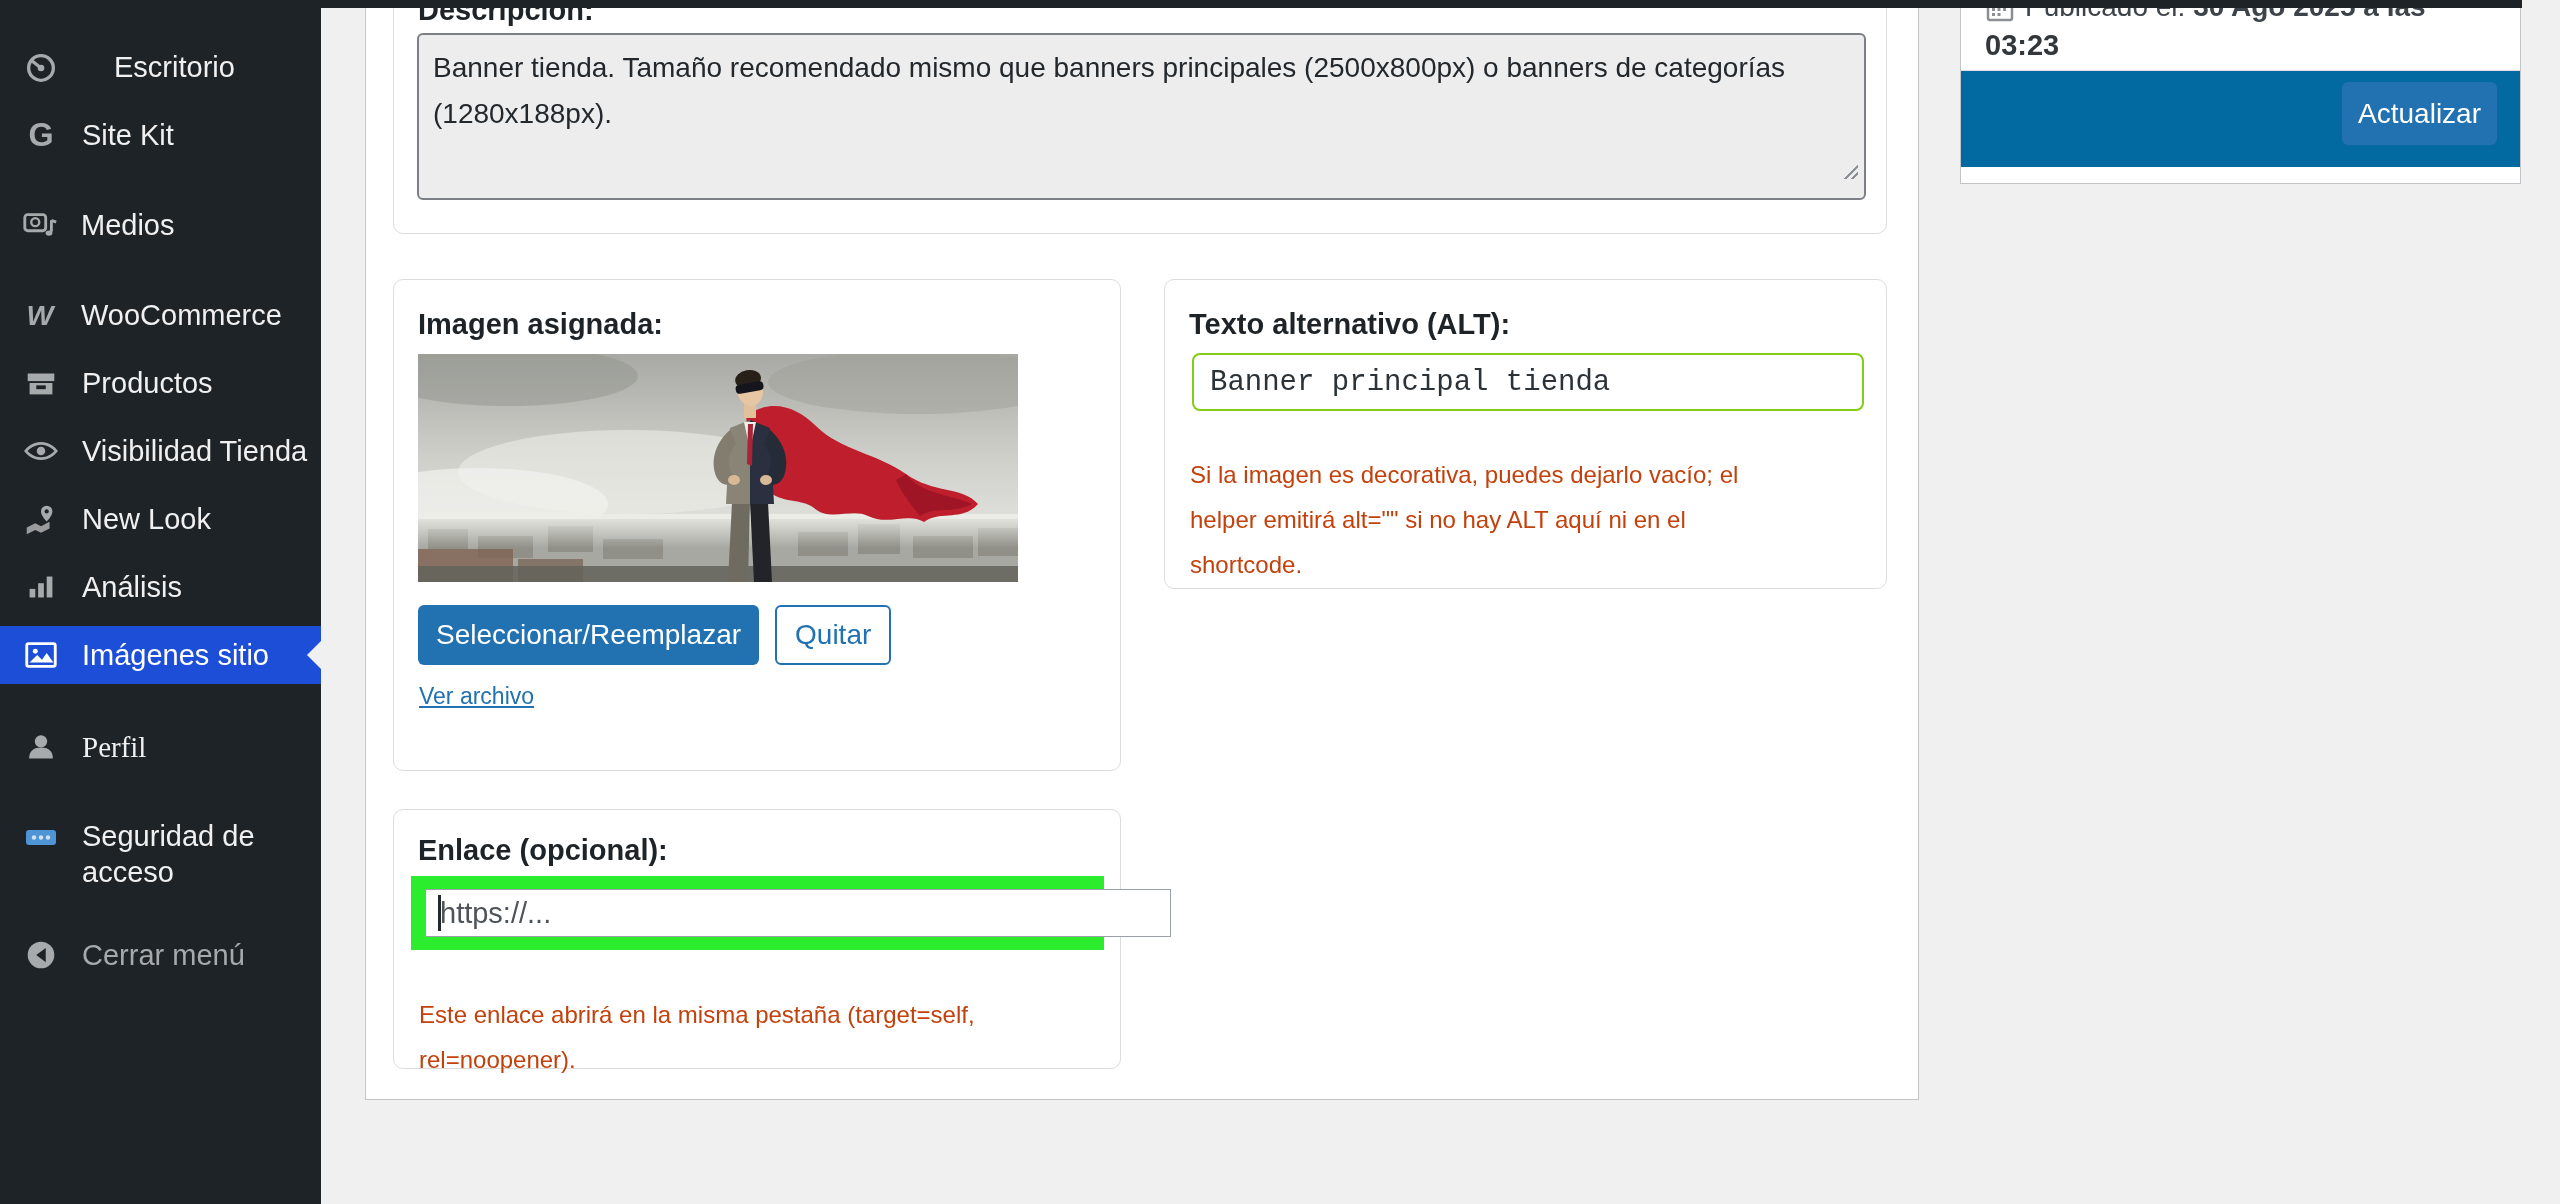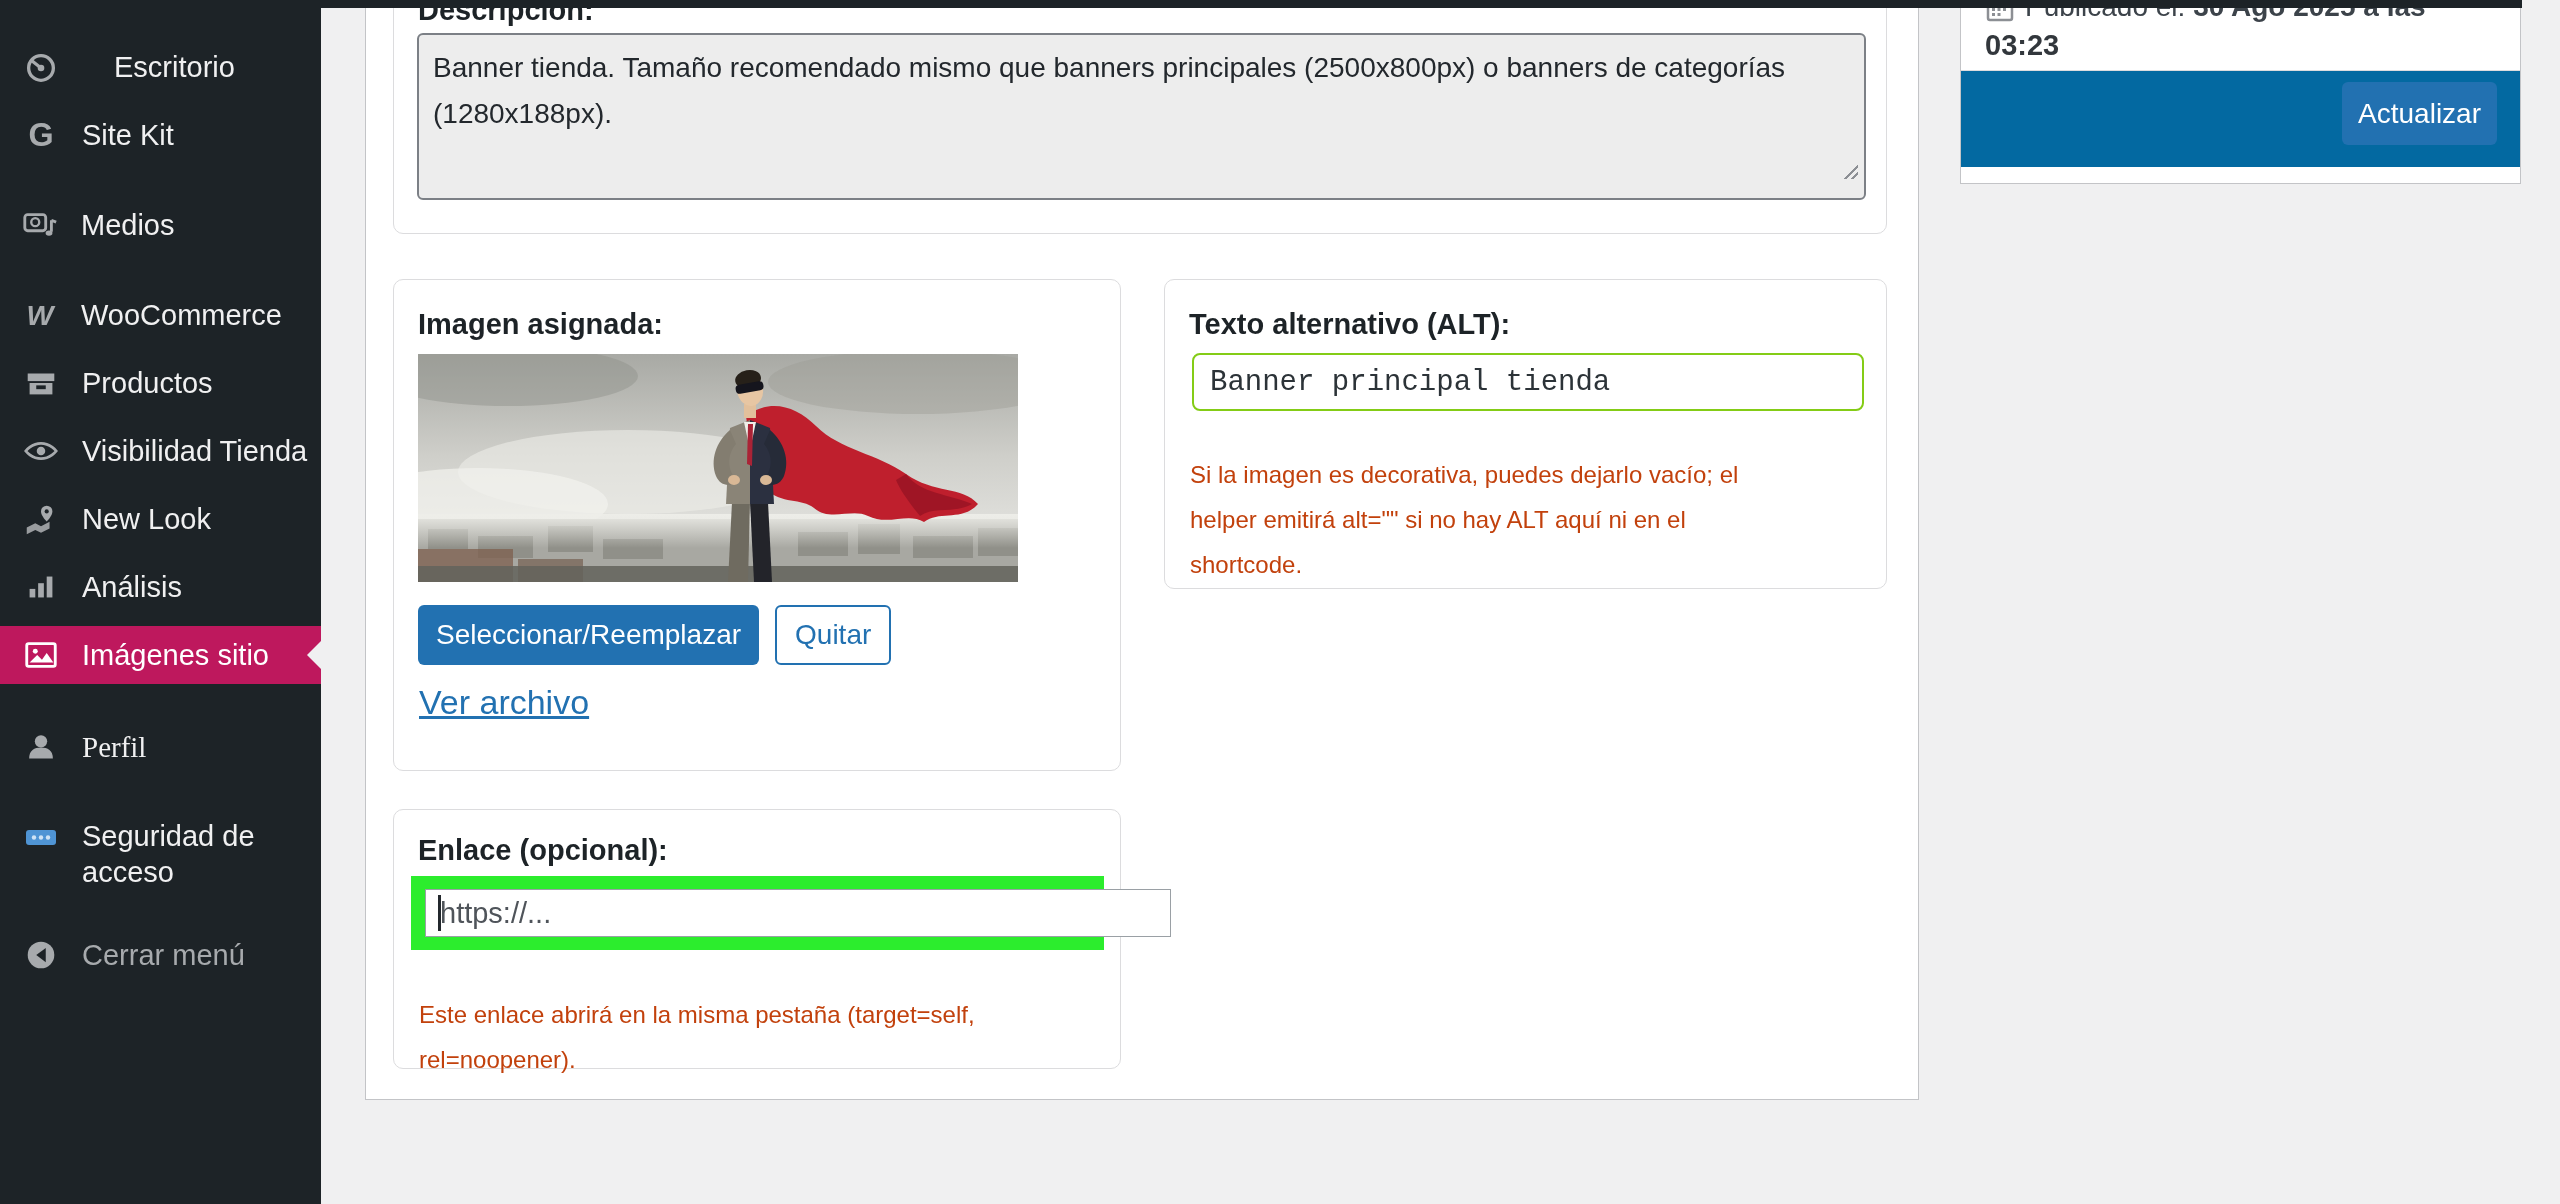--- a/index.html
+++ b/index.html
@@ -10,21 +10,21 @@
   
   #topbar{left:0;top:0;width:2522px;height:8px;background:#1d2327;z-index:60;}
 
   
   #sidebar{left:0;top:0;width:321px;height:1204px;background:#1d2327;z-index:40;}
   .sidebar-item{position:relative;display:flex;align-items:center;height:58px;
       padding-left:22px;color:#f0f0f1;font-size:29px;white-space:nowrap;cursor:pointer;}
   .sidebar-item .icon{width:38px;height:38px;flex:0 0 38px;display:flex;
       align-items:center;justify-content:center;color:#a7aaad;}
   .sidebar-item .lbl{margin-left:22px;}
-  .sidebar-item.active{background:#be185d;color:#fff;}
+  .sidebar-item.active{background:#1d4ed8;color:#fff;}
   .sidebar-item.active .icon{color:#fff;}
   .sidebar-item.active::after{content:"";position:absolute;right:0;top:50%;margin-top:-14px;
       border:14px solid transparent;border-right-color:#f0f0f1;}
   .sidebar-item.twoline{height:96px;align-items:flex-start;padding-top:12px;white-space:normal;}
   .sidebar-item.twoline .lbl{line-height:36px;max-width:212px;}
   .sidebar-item.muted{color:#a7aaad;}
   .mt38{margin-top:38px;gap:32px;} .mt10{margin-top:10px;} .mt32{margin-top:32px;padding-left:21px;}
   .mt34{margin-top:34px;font-family:Liberation Serif, serif;} .mt30{margin-top:30px;} .mt12{margin-top:12px;}
 
   
@@ -48,21 +48,21 @@
       transparent 5px 8px,#8c8f94 8px 10px,transparent 10px);}
 
   
   #photo{position:absolute;left:24px;top:74px;width:600px;height:228px;display:block;}
   .btn{display:inline-flex;align-items:center;justify-content:center;height:60px;
       border-radius:6px;font-size:28px;box-sizing:border-box;cursor:pointer;
       font-family:"Liberation Sans",sans-serif;}
   .btn-primary{background:#2271b1;color:#fff;border:none;padding:0 18px;}
   .btn-secondary{background:#fff;color:#2271b1;border:2px solid #2271b1;padding:0 18px;}
   #img-buttons{position:absolute;left:24px;top:325px;display:flex;gap:16px;}
-  #view-file{position:absolute;left:25px;top:403px;font-size:34px;color:#2271b1;
+  #view-file{position:absolute;left:25px;top:403px;font-size:23px;color:#2271b1;
       text-decoration:underline;cursor:pointer;}
 
   
   #alt-input{position:absolute;left:27px;top:73px;width:672px;height:58px;box-sizing:border-box;
       border:2px solid #84cc16;border-radius:8px;background:#fff;padding:0 16px;
       font-family:Liberation Mono, monospace;font-size:29px;color:#2c3338;}
   #alt-help{left:25px;top:148px;}
 
   
   #green-box{position:absolute;left:17px;top:66px;width:693px;height:74px;

